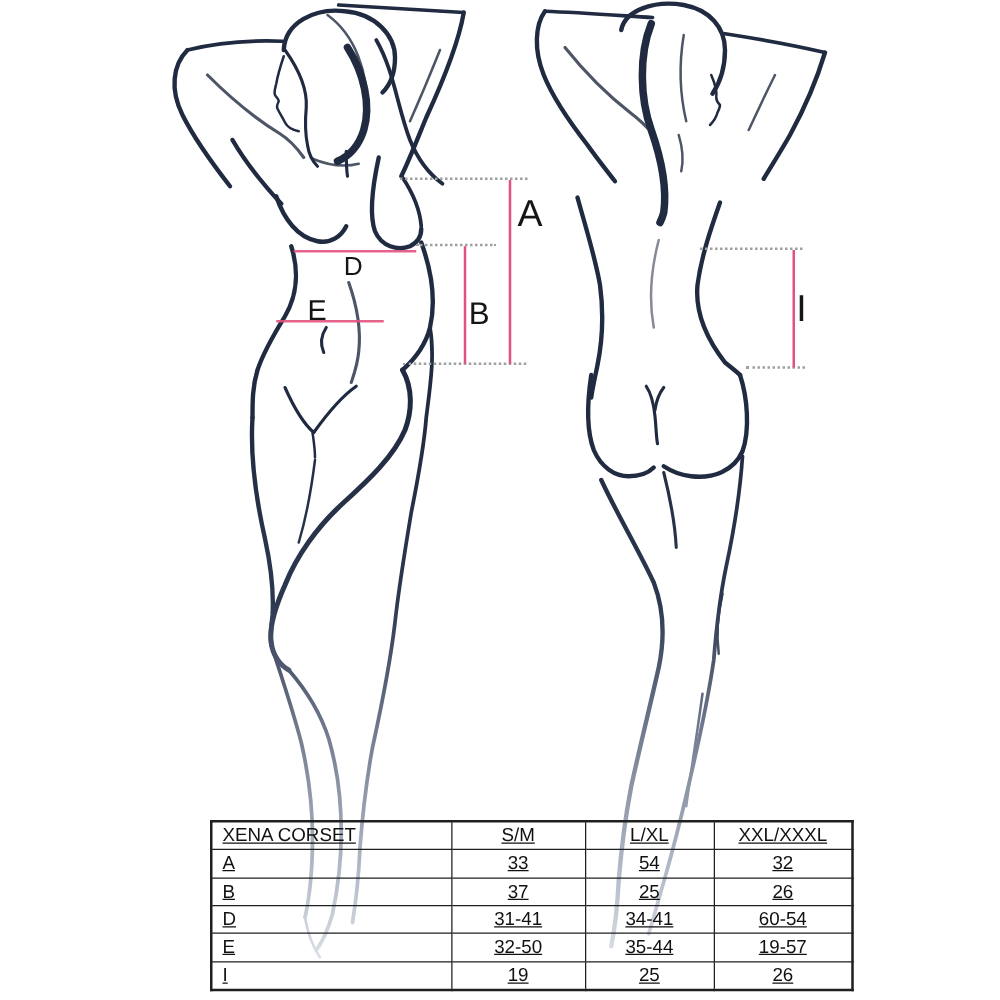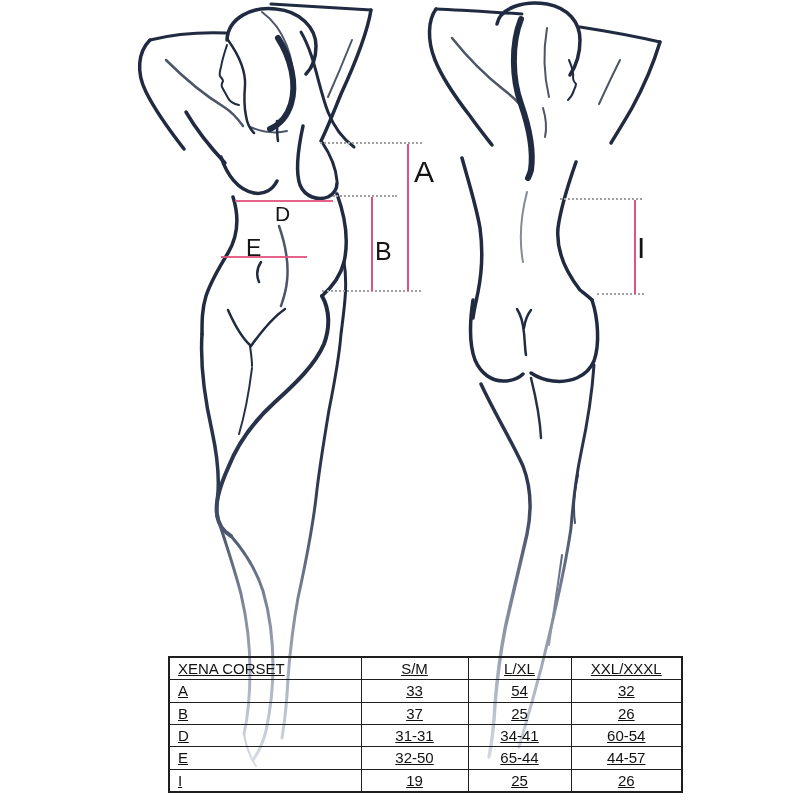--- a/index.html
+++ b/index.html
@@ -154,29 +154,29 @@
         <td class="val">32</td>
       </tr>
       <tr>
         <td class="rowlabel">B</td>
         <td class="val">37</td>
         <td class="val">25</td>
         <td class="val">26</td>
       </tr>
       <tr>
         <td class="rowlabel">D</td>
-        <td class="val">31-31</td>
+        <td class="val">31-41</td>
         <td class="val">34-41</td>
         <td class="val">60-54</td>
       </tr>
       <tr>
         <td class="rowlabel">E</td>
         <td class="val">32-50</td>
-        <td class="val">65-44</td>
-        <td class="val">44-57</td>
+        <td class="val">35-44</td>
+        <td class="val">19-57</td>
       </tr>
       <tr>
         <td class="rowlabel">I</td>
         <td class="val">19</td>
         <td class="val">25</td>
         <td class="val">26</td>
       </tr>
     </tbody>
   </table>
 </div>

